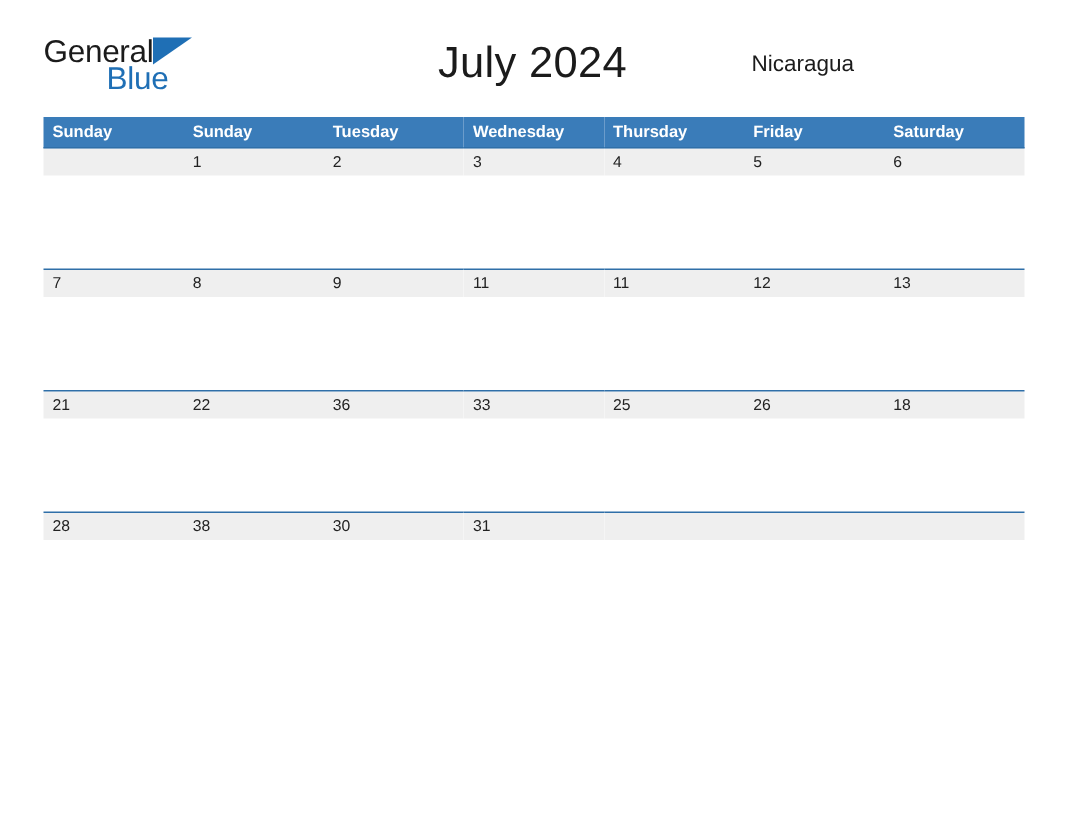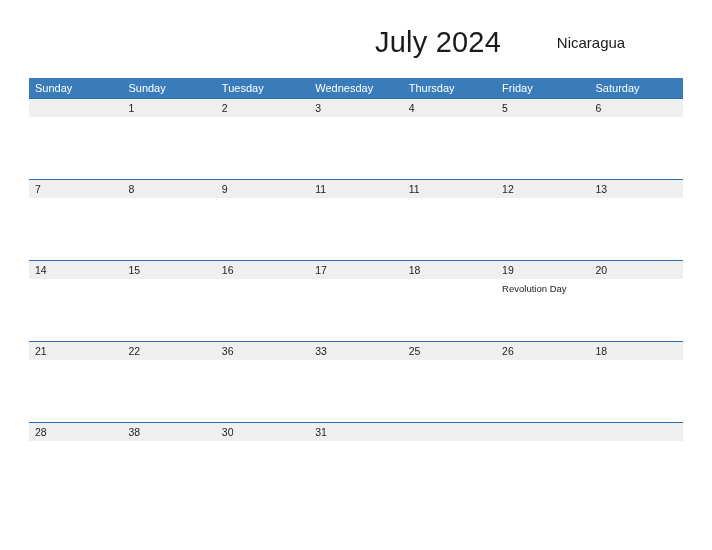--- a/index.html
+++ b/index.html
@@ -66,48 +66,48 @@
   }
   .brand-blue {
     font-size: 21px;
     color: #1f6fb5;
     line-height: 22px;
     letter-spacing: -0.2px;
   }
 
   .cal-title {
     flex: 1 1 auto;
-    text-align: right;
+    text-align: center;
     font-size: 29px;
     color: #1b1b1b;
     font-weight: 400;
     letter-spacing: 0.2px;
   }
 
   .cal-country {
     width: 180px;
     flex: 0 0 180px;
-    text-align: center;
+    text-align: left;
     font-size: 15px;
     color: #1b1b1b;
     padding-right: 2px;
   }
 
   
   .cal {
     width: 654px;
     border-collapse: collapse;
     table-layout: fixed;
   }
 
   .cal .dow-row th {
     background: #3a7cb9;
     color: #ffffff;
     font-size: 11px;
-    font-weight: normal;
+    font-weight: bold;
     text-align: left;
     padding: 4px 0 4px 6px;
     height: 17px;
     box-sizing: border-box;
   }
 
   .week {
     height: 81px;
   }
   .week.first { height: 81px; }
@@ -144,20 +144,29 @@
     color: #222222;
   }
 </style>
 </head>
 <body>
 
 <div class="page">
 
   <div class="topbar">
 
+    <div class="brand">
+      <div class="brand-row1">
+        <span class="brand-general">General</span>
+        <span class="brand-flag"></span>
+      </div>
+      <div class="brand-row2">
+        <span class="brand-blue">Blue</span>
+      </div>
+    </div>
 
     <div class="cal-title">July 2024</div>
 
     <div class="cal-country">Nicaragua</div>
   </div>
 
   <table class="cal">
     <thead>
       <tr class="dow-row">
         <th>Sunday</th>
@@ -211,46 +220,20 @@
           </td>
           <td class="daycell">
             <div class="daynum">12</div>
           </td>
           <td class="daycell">
             <div class="daynum">13</div>
           </td>
         </tr>
         <tr class="week">
           <td class="daycell">
-            <div class="daynum">14</div>
-          </td>
-          <td class="daycell">
-            <div class="daynum">15</div>
-          </td>
-          <td class="daycell">
-            <div class="daynum">16</div>
-          </td>
-          <td class="daycell">
-            <div class="daynum">17</div>
-          </td>
-          <td class="daycell">
-            <div class="daynum">18</div>
-          </td>
-          <td class="daycell">
-            <div class="daynum">19</div>
-            <div class="events">
-              <div class="event">Revolution Day</div>
-            </div>
-          </td>
-          <td class="daycell">
-            <div class="daynum">20</div>
-          </td>
-        </tr>
-        <tr class="week">
-          <td class="daycell">
             <div class="daynum">21</div>
           </td>
           <td class="daycell">
             <div class="daynum">22</div>
           </td>
           <td class="daycell">
             <div class="daynum">36</div>
           </td>
           <td class="daycell">
             <div class="daynum">33</div>

